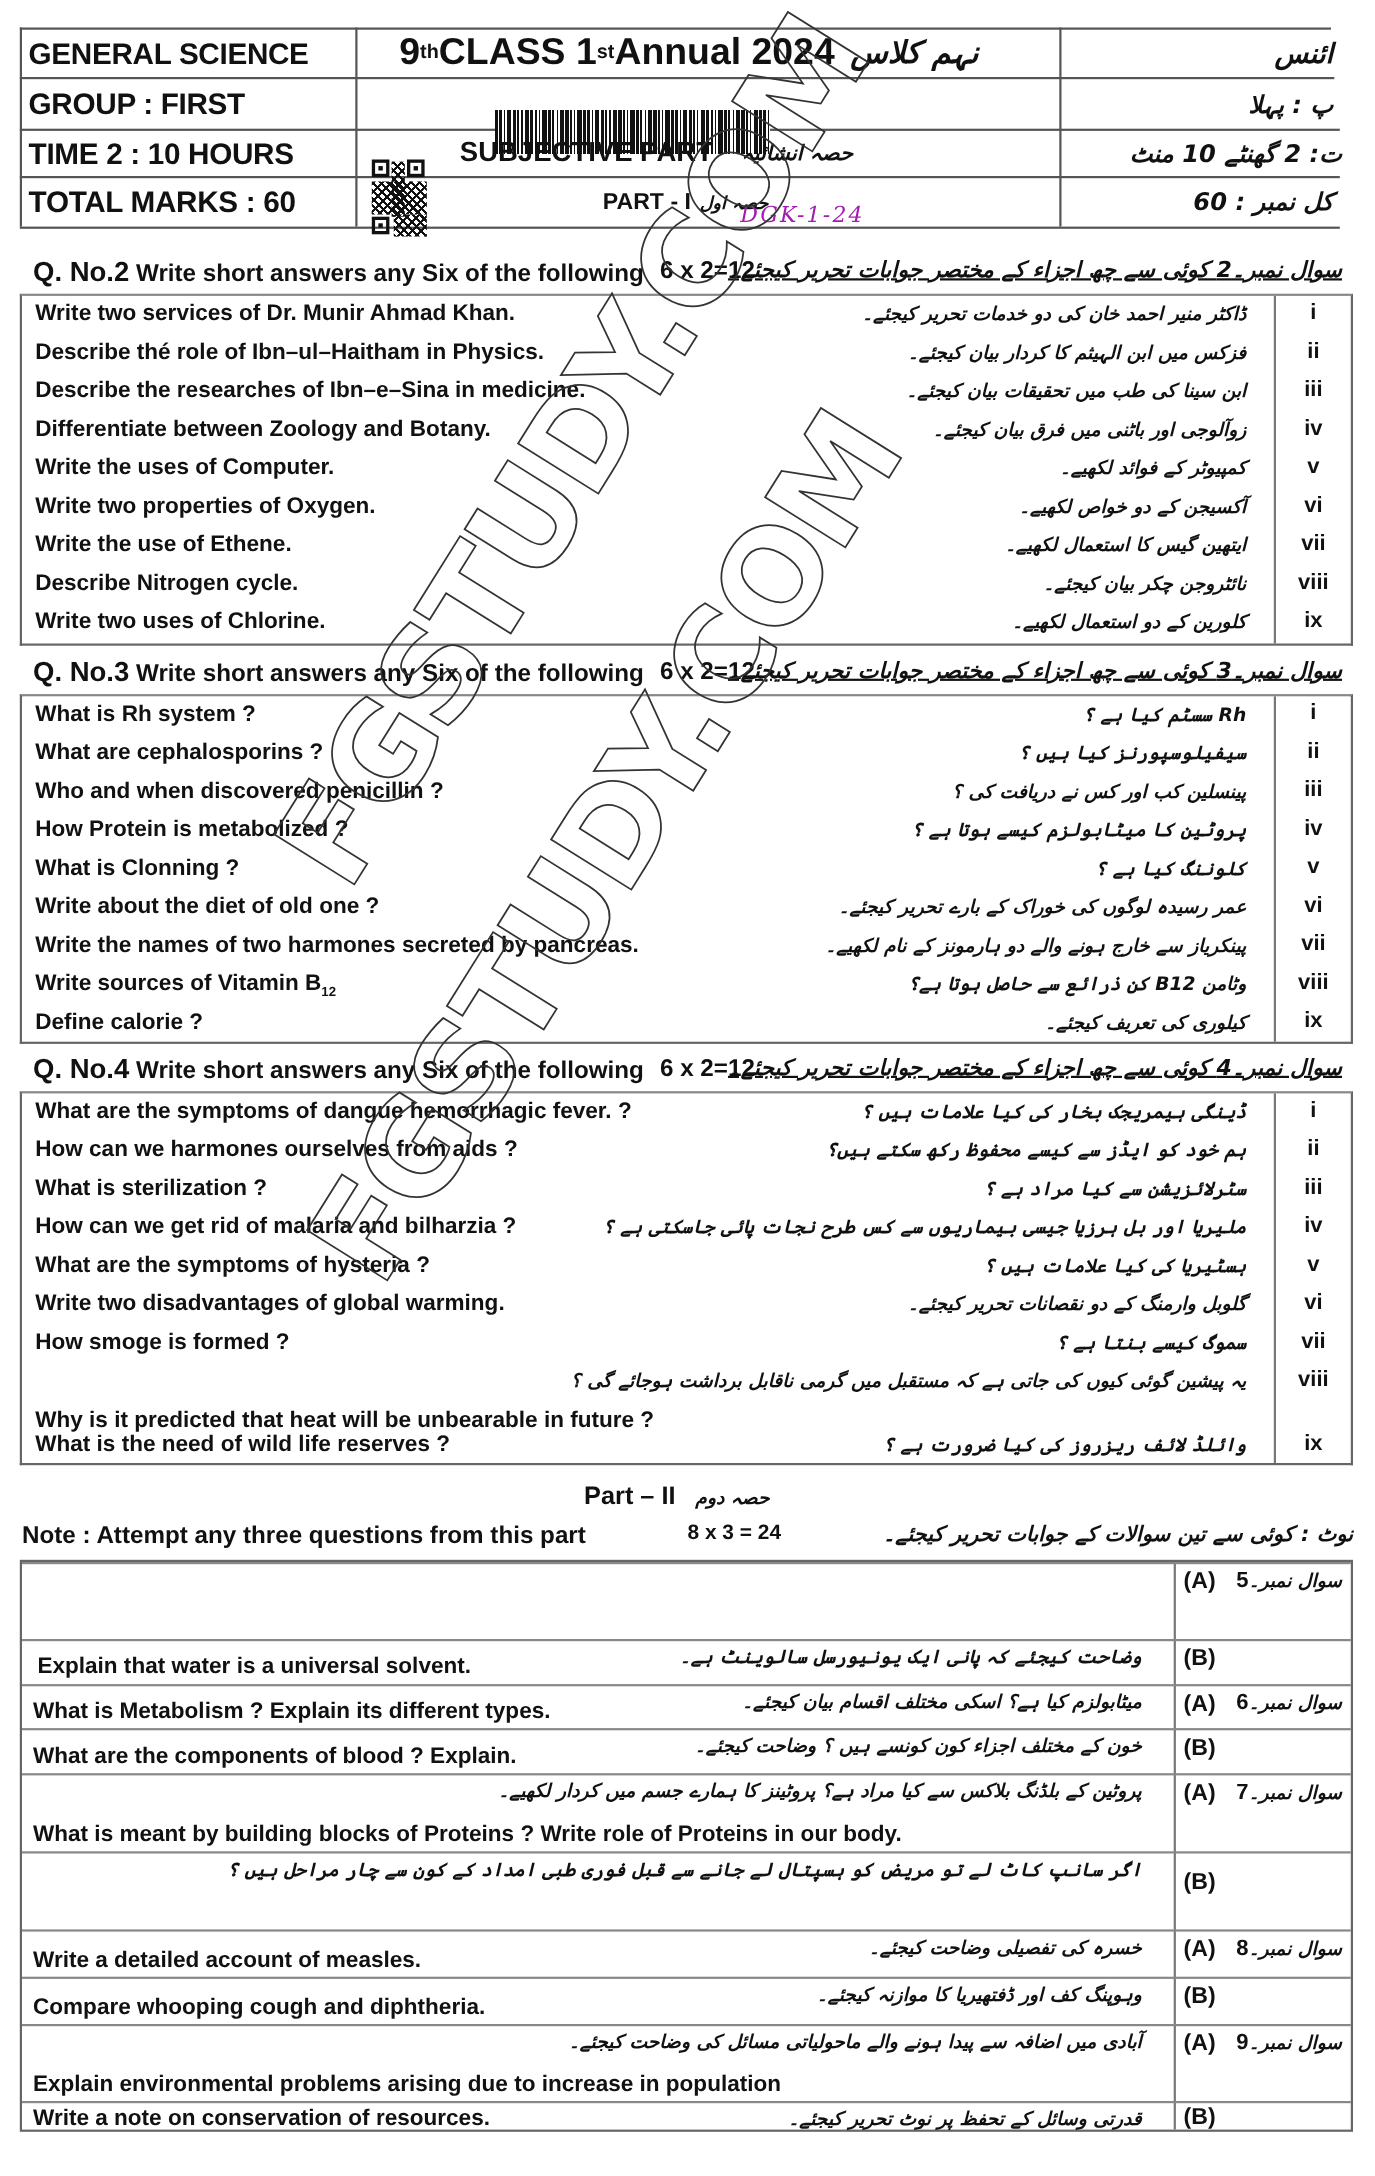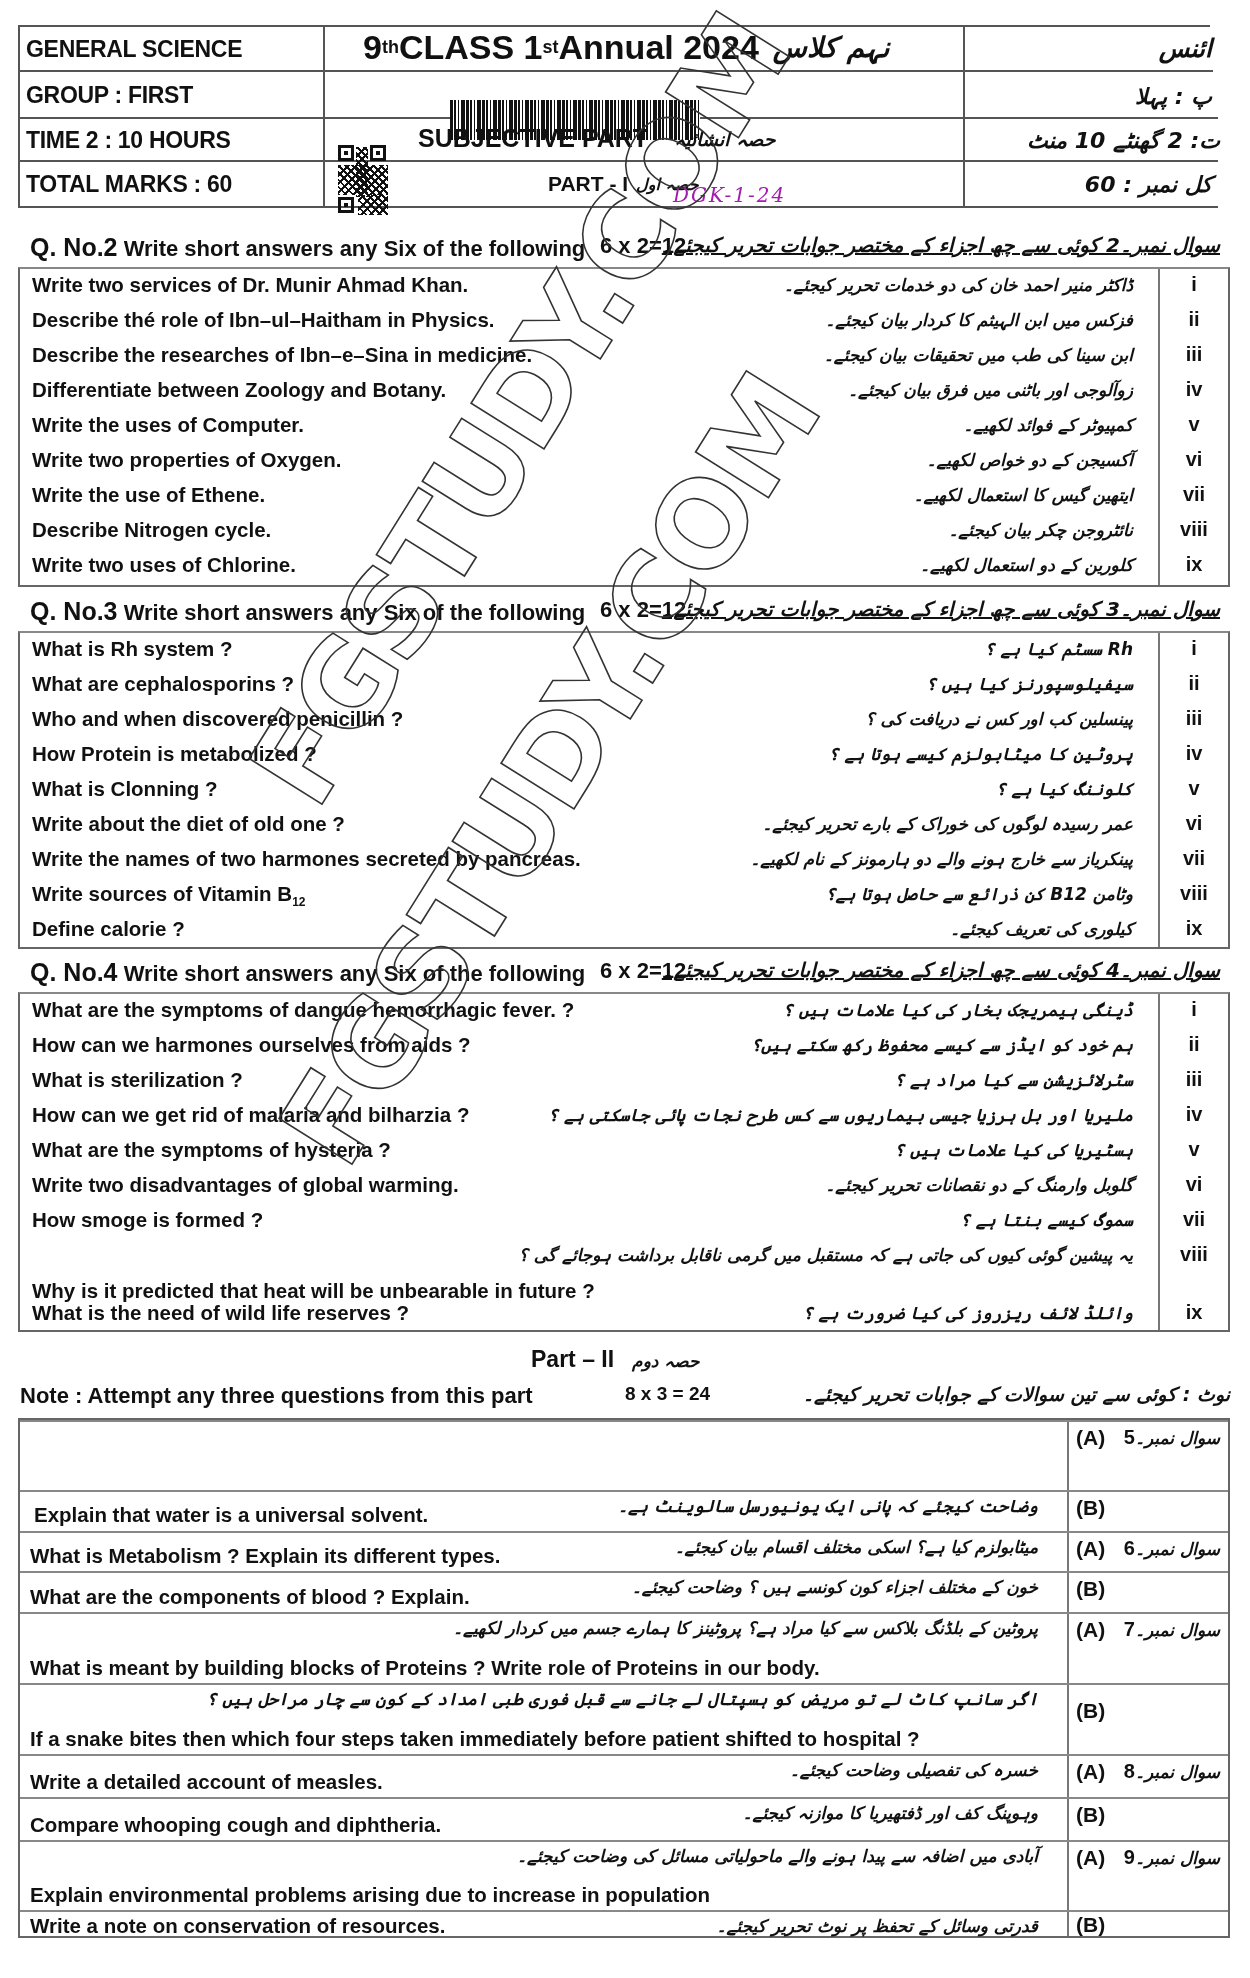--- a/index.html
+++ b/index.html
@@ -5,21 +5,21 @@
   * { box-sizing: border-box; margin: 0; padding: 0; }
   html, body { width: 1250px; height: 1978px; background: #ffffff; overflow: hidden; }
   body { font-family: "Liberation Sans", "DejaVu Sans", sans-serif; color: #111; position: relative; }
   .page { position: absolute; left: 0; top: 0; width: 1250px; height: 1978px; }
 
   
   .hdr { position: absolute; left: 18px; top: 25px; width: 1212px; height: 200px; }
   .hdr .hl { position: absolute; background: #555; height: 2px; }
   .hdr .vl { position: absolute; background: #555; width: 2px; }
   .hdr .cell { position: absolute; font-weight: bold; white-space: nowrap; display: flex; align-items: center; }
-  .lbl-en { font-size: 23px; letter-spacing: -0.3px; }
+  .lbl-en { font-size: 27px; letter-spacing: -0.3px; }
   .title-en { font-size: 34px; font-weight: bold; }
   .title-en sup { font-size: 18px; vertical-align: 14px; }
   .urdu { font-family: "DejaVu Sans", sans-serif; direction: rtl; unicode-bidi: isolate; font-style: italic; }
   .barcode { position: absolute; left: 432px; top: 75px; width: 250px; height: 40px;
     background: repeating-linear-gradient(90deg,#111 0 3px,#fff 3px 4px,#111 4px 6px,#fff 6px 8px,#111 8px 9px,#fff 9px 11px,#111 11px 15px,#fff 15px 16px); }
   .qr { position: absolute; width: 50px; height: 70px; left: 320px; top: 120px; }
   .qr .sq { position: absolute; width: 16px; height: 16px; border: 3px solid #111; }
   .qr .sq::after { content: ""; position: absolute; left: 3px; top: 3px; width: 4px; height: 4px; background: #111; }
   .qr .dots { position: absolute; background:
       repeating-linear-gradient(45deg,#111 0 2px,transparent 2px 5px),
@@ -312,21 +312,20 @@
       <span class="part">(B)</span>
     </div>
     <div class="p2-row" style="top:192px;height:71px;">
       <span class="ur urdu">پروٹین کے بلڈنگ بلاکس سے کیا مراد ہے؟ پروٹینز کا ہمارے جسم میں کردار لکھیے۔</span>
       <span class="en">What is meant by building blocks of Proteins ? Write role of Proteins in our body.</span>
       <span class="part">(A)</span>
       <span class="lab"><span>7</span><span class="ur2 urdu">سوال نمبر۔</span></span>
     </div>
     <div class="p2-row" style="top:263px;height:71px;">
       <span class="ur urdu">اگر سانپ کاٹ لے تو مریض کو ہسپتال لے جانے سے قبل فوری طبی امداد کے کون سے چار مراحل ہیں ؟</span>
-      <span class="en">If a snake bites then which four steps taken immediately before patient shifted to hospital ?</span>
       <span class="part" style="top:14px;">(B)</span>
     </div>
     <div class="p2-row" style="top:334px;height:43px;">
       <span class="ur urdu">خسرہ کی تفصیلی وضاحت کیجئے۔</span>
       <span class="en">Write a detailed account of measles.</span>
       <span class="part">(A)</span>
       <span class="lab"><span>8</span><span class="ur2 urdu">سوال نمبر۔</span></span>
     </div>
     <div class="p2-row" style="top:377px;height:43px;">
       <span class="ur urdu">وہوپنگ کف اور ڈفتھیریا کا موازنہ کیجئے۔</span>

